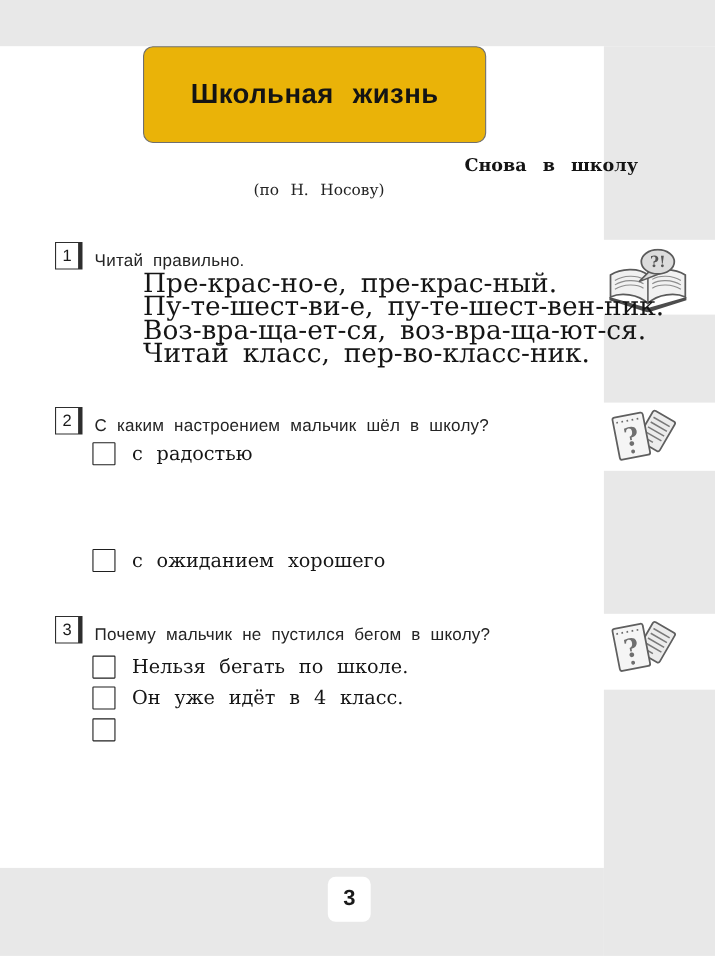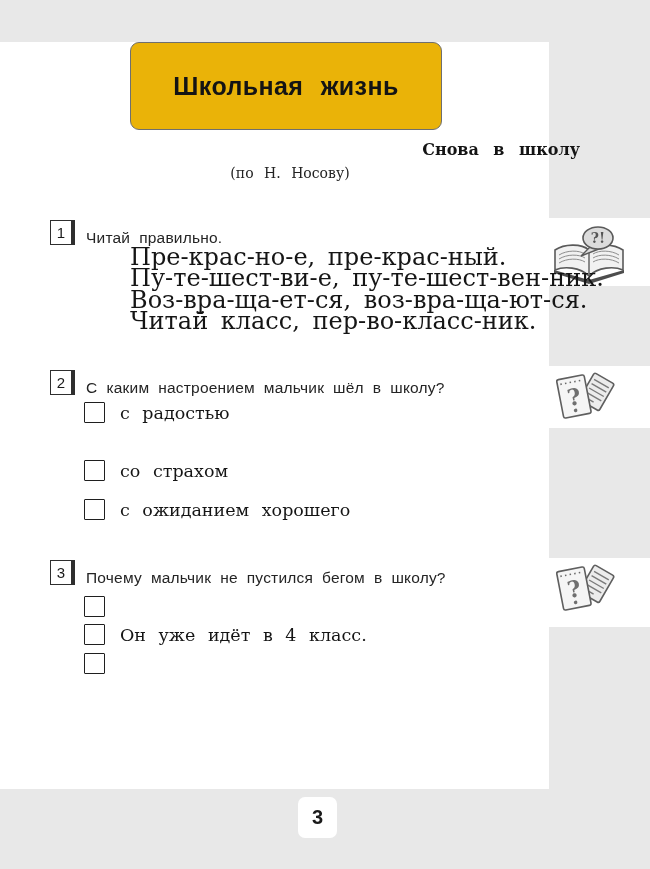--- a/index.html
+++ b/index.html
@@ -150,35 +150,32 @@
   </div>
 
   <div class="ex-header ex2-h">
     <div class="badge">2</div>
     <div class="prompt">С каким настроением мальчик шёл в школу?</div>
   </div>
   <div class="opt-row r2a">
     <span class="checkbox"></span>
     <span class="opt-label">с радостью</span>
   </div>
-  <div class="opt-row r2c">
-    <span class="checkbox"></span>
-    <span class="opt-label">со страхом</span>
-  </div>
   <div class="opt-row r2d">
     <span class="checkbox"></span>
     <span class="opt-label">с ожиданием хорошего</span>
   </div>
 
   <div class="ex-header ex3-h">
     <div class="badge">3</div>
     <div class="prompt">Почему мальчик не пустился бегом в школу?</div>
   </div>
   <div class="opt-row r3a">
     <span class="checkbox"></span>
+    <span class="opt-label">Нельзя бегать по школе.</span>
   </div>
   <div class="opt-row r3b">
     <span class="checkbox"></span>
     <span class="opt-label">Он уже идёт в 4 класс.</span>
   </div>
   <div class="opt-row r3c">
     <span class="checkbox"></span>
   </div>
 
   <div class="footer-band"></div>

